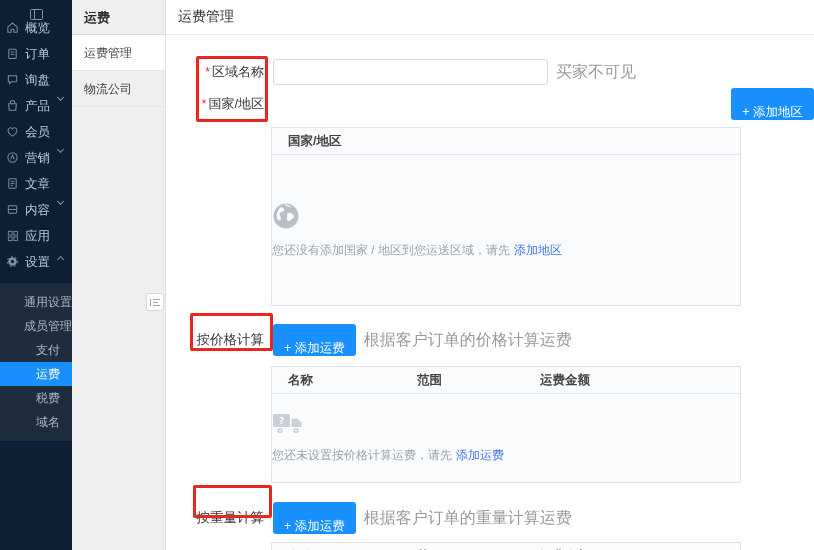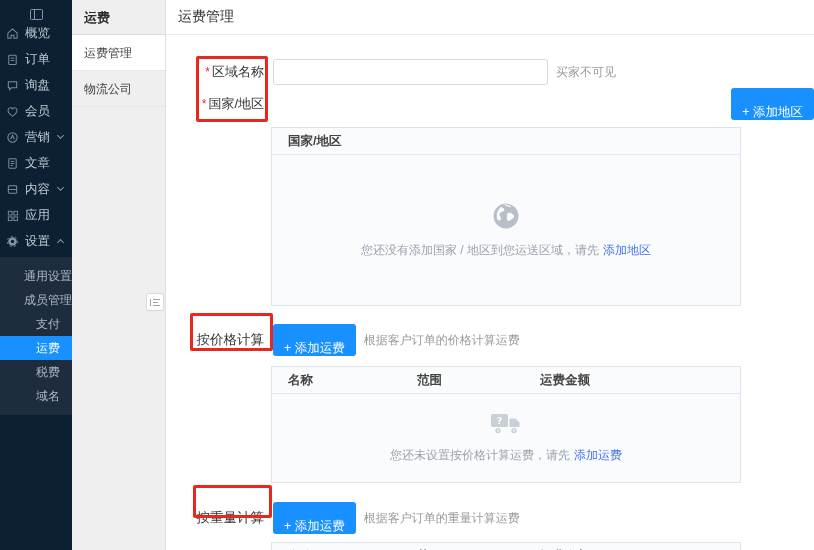--- a/index.html
+++ b/index.html
@@ -3,21 +3,21 @@
 <meta charset="utf-8">
 <style>
   * { margin:0; padding:0; box-sizing:border-box; }
   html,body { width:814px; height:550px; overflow:hidden; }
   body { font-family:"Liberation Sans","DejaVu Sans",sans-serif; background:#fff; position:relative; font-size:13px; color:#333; }
   .layout { display:flex; height:550px; }
 
   
   .main-sidebar { width:72px; flex-shrink:0; background:#0d1f33; color:#bdc8d3; position:relative; }
   .collapse-top { height:20px; display:flex; align-items:center; justify-content:center; padding-top:8px; cursor:pointer; }
-  .nav-item { height:26px; display:flex; align-items:center; padding-left:5px; font-size:12.5px; cursor:pointer; }
+  .nav-item { height:26px; display:flex; padding-left:5px; font-size:12.5px; cursor:pointer; }
   .nav-item .ic { width:14px; height:14px; margin-right:6px; flex-shrink:0; display:flex; align-items:center; justify-content:center; color:#7d8c9c; }
   .nav-item svg, .collapse-top svg { display:block; }
   .chev { width:5px; height:5px; border-right:1.2px solid #8494a6; border-bottom:1.2px solid #8494a6; margin-left:auto; margin-right:9px; }
   .chev.down { transform:rotate(45deg); margin-top:-3px; }
   .chev.up { transform:rotate(-135deg); margin-top:3px; }
   .submenu { background:#1e2d3e; padding:7px 0; margin-top:3px;text-align:center; }
   .submenu-item { height:24px; line-height:24px; padding-left:24px; font-size:12px; color:#aab6c2; cursor:pointer; }
   .submenu-item.active { background:#1890ff; color:#fff; }
 
   
@@ -29,26 +29,26 @@
 
   
   .main { flex:1; background:#fff; overflow:hidden; }
   .page-header { height:35px; border-bottom:1px solid #ebebeb; display:flex; align-items:center; padding-left:12px; font-size:14px; font-weight:500; color:#333; }
   .content { padding-top:24px; }
   .form-row { display:flex; align-items:center; }
   .label-col { width:98px; flex-shrink:0; text-align:right; font-size:13px; color:#333; }
   .req { color:#f5222d; margin-right:2px; font-size:12px; }
   .ctrl { margin-left:9px; display:flex; align-items:center; }
   .text-input { width:275px; height:26px; border:1px solid #d9d9d9; border-radius:3px; padding:0 8px; font-size:12px; color:#333; outline:none; background:#fff; }
-  .hint { margin-left:8px; font-size:12px; color:#999; white-space:nowrap; }
+  .hint { margin-left:8px; font-size:16px; color:#999; white-space:nowrap; }
   .btn-primary { height:24px; padding:16px 11px; background:#1890ff; color:#fff; border:none; border-radius:3px; font-size:12.5px; cursor:pointer; white-space:nowrap; font-family:inherit; }
   .tbl { margin-left:105px; width:470px; border:1px solid #dde3ec; background:#fafbfc; }
   .tbl-head { height:27px; border-bottom:1px solid #e3e9f1; display:flex; align-items:center; padding-left:16px; font-size:12.5px; font-weight:bold; color:#444; }
   .tbl-head .c1 { width:129px; } .tbl-head .c2 { width:123px; }
-  .tbl-body { display:flex; flex-direction:column; align-items:center; justify-content:center; }
+  .tbl-body { display:flex; flex-direction:column; align-items:flex-start; justify-content:center; }
   .body-region { height:150px; } .body-price { height:88px; } .body-weight { height:60px; }
   .empty-text { margin-top:9px; font-size:12px; color:#99a2ae; }
   .empty-link { color:#4070f0; cursor:pointer; margin-left:4px; }
   .mt-row2 { margin-top:3px;justify-content:space-between; }
   .mt-tbl1 { margin-top:7px; }
   .mt-sec2 { margin-top:18px; }
   .mt-tbl2 { margin-top:10px; }
   .mt-sec3 { margin-top:19px; }
   .mt-tbl3 { margin-top:8px; }
   .section-label { font-size:13.5px; color:#333; }
@@ -91,20 +91,30 @@
           </span>
         <span>订单</span>
       </div>
       <div class="nav-item">
         <span class="ic">
             <svg width="13" height="13" viewBox="0 0 14 14">
               <path d="M2.5 3 h9 v6.5 h-5.5 l-2.2 2 v-2 h-1.3 z" fill="none" stroke="#7d8c9c" stroke-width="1.1"></path>
             </svg>
           </span>
         <span>询盘</span>
+      </div>
+      <div class="nav-item">
+        <span class="ic">
+            <svg width="13" height="13" viewBox="0 0 14 14">
+              <path d="M4.6 5 V4 a2.4 2.4 0 0 1 4.8 0 V5" fill="none" stroke="#7d8c9c" stroke-width="1.1"></path>
+              <path d="M2.8 5 h8.4 l-.7 7 H3.5 z" fill="none" stroke="#7d8c9c" stroke-width="1.1"></path>
+            </svg>
+          </span>
+        <span>产品</span>
+        <span class="chev down"></span>
       </div>
       <div class="nav-item">
         <span class="ic">
             <svg width="13" height="13" viewBox="0 0 14 14">
               <path d="M7 12 C3.6 9.8 2.2 7.6 2.2 5.6 a2.6 2.6 0 0 1 4.8-1.4 a2.6 2.6 0 0 1 4.8 1.4 C11.8 7.6 10.4 9.8 7 12 Z" fill="none" stroke="#7d8c9c" stroke-width="1.1"></path>
             </svg>
           </span>
         <span>会员</span>
       </div>
       <div class="nav-item">

